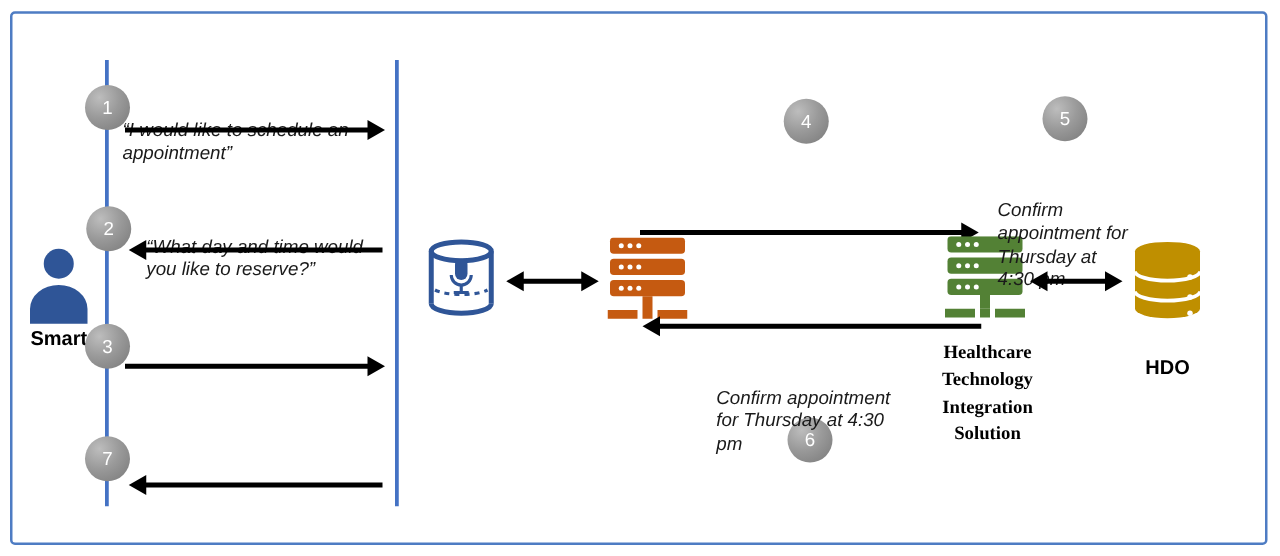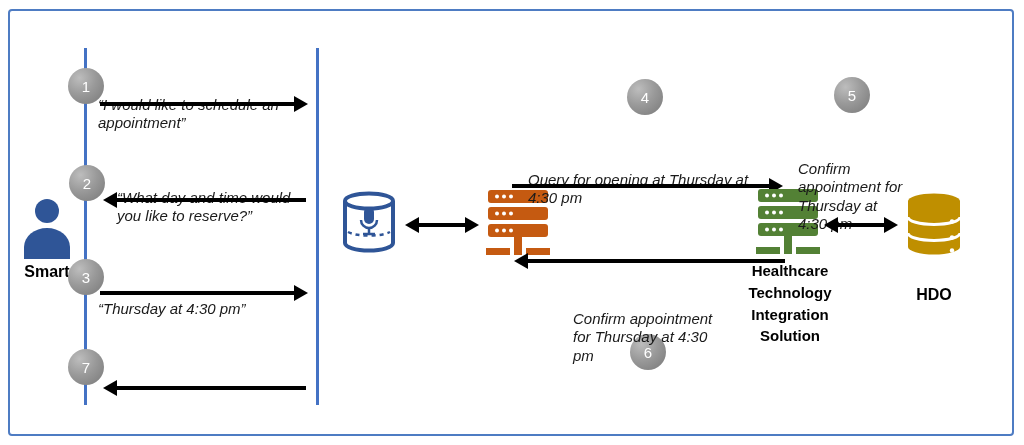--- a/index.html
+++ b/index.html
@@ -66,21 +66,20 @@
   <div class="step" style="left:834px;top:77px;">5</div>
   <div class="step" style="left:630px;top:334px;">6</div>
   <div class="step" style="left:68px;top:349px;">7</div>
 
   <div class="msg" style="left:98px;top:52px;width:220px;">“I would like to schedule an appointment”</div>
   <div class="arrow right" style="left:100px;top:102px;width:195px;"></div>
 
   <div class="msg" style="left:117px;top:145px;width:185px;">“What day and time would you like to reserve?”</div>
   <div class="arrow left" style="left:116px;top:198px;width:190px;"></div>
 
-  <div class="msg" style="left:98px;top:256px;width:220px;">“Thursday at 4:30 pm”</div>
   <div class="arrow right" style="left:100px;top:291px;width:195px;"></div>
 
   <div class="arrow left" style="left:116px;top:386px;width:190px;"></div>
 
   <div class="icon speaker" style="left:341px;top:191px;">
     <svg viewBox="0 0 56 64" width="56" height="64">
       <g fill="none" stroke="currentColor">
         <ellipse cx="28" cy="10" rx="24" ry="7.5" stroke-width="4"></ellipse>
         <path d="M4 10 V52" stroke-width="4"></path>
         <path d="M52 10 V52" stroke-width="4"></path>
@@ -114,21 +113,20 @@
         <circle cx="11" cy="23.5" r="2"></circle>
           <circle cx="18" cy="23.5" r="2"></circle>
           <circle cx="25" cy="23.5" r="2"></circle>
         <circle cx="11" cy="40.5" r="2"></circle>
           <circle cx="18" cy="40.5" r="2"></circle>
           <circle cx="25" cy="40.5" r="2"></circle>
       </g>
     </svg>
   </div>
 
-  <div class="msg" style="left:528px;top:127px;width:235px;">Query for opening at Thursday at 4:30 pm</div>
   <div class="arrow right" style="left:512px;top:184px;width:258px;"></div>
 
   <div class="arrow left" style="left:527px;top:259px;width:258px;"></div>
   <div class="msg" style="left:573px;top:266px;width:150px;">Confirm appointment for Thursday at 4:30 pm</div>
 
   <div class="icon green" style="left:756px;top:189px;">
     <svg viewBox="0 0 64 68" width="64" height="68">
       <g fill="currentColor">
         <rect x="2" y="0" width="60" height="13" rx="3"></rect>
         <rect x="2" y="17" width="60" height="13" rx="3"></rect>
@@ -144,21 +142,21 @@
           <circle cx="25" cy="6.5" r="2"></circle>
         <circle cx="11" cy="23.5" r="2"></circle>
           <circle cx="18" cy="23.5" r="2"></circle>
           <circle cx="25" cy="23.5" r="2"></circle>
         <circle cx="11" cy="40.5" r="2"></circle>
           <circle cx="18" cy="40.5" r="2"></circle>
           <circle cx="25" cy="40.5" r="2"></circle>
       </g>
     </svg>
   </div>
-  <div class="actor-label" style="left:732px;top:260px;width:116px;">Healthcare Technology Integration Solution</div>
+  <div class="actor-label" style="left:732px;top:272px;width:116px;font-family:Liberation Serif, serif;">Healthcare Technology Integration Solution</div>
 
   <div class="msg" style="left:798px;top:116px;width:108px;">Confirm appointment for Thursday at 4:30 pm</div>
 
   <div class="arrow double" style="left:837px;top:223px;width:48px;"></div>
 
   <div class="icon gold" style="left:906px;top:192px;">
     <svg viewBox="0 0 56 64" width="56" height="64">
       <path fill="currentColor" d="M2 9 a26 7.5 0 0 1 52 0 v46 a26 7.5 0 0 1 -52 0 z"></path>
       <path d="M2 25 a26 7.5 0 0 0 52 0" fill="none" stroke="#fff" stroke-width="3"></path>
       <path d="M2 41 a26 7.5 0 0 0 52 0" fill="none" stroke="#fff" stroke-width="3"></path>

